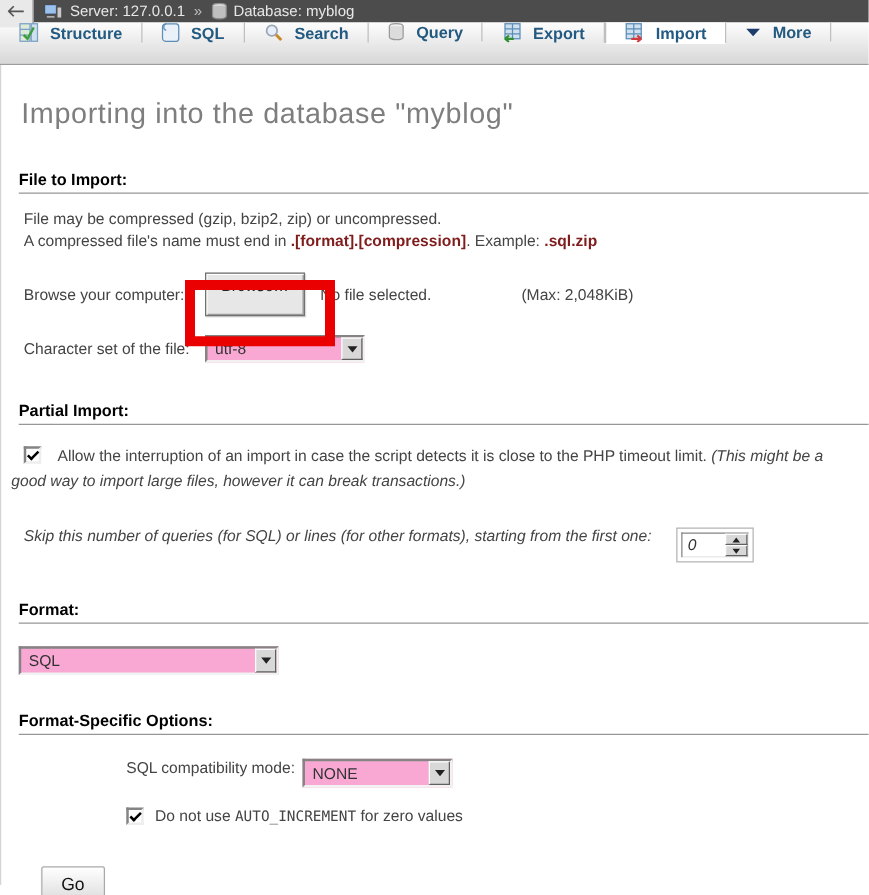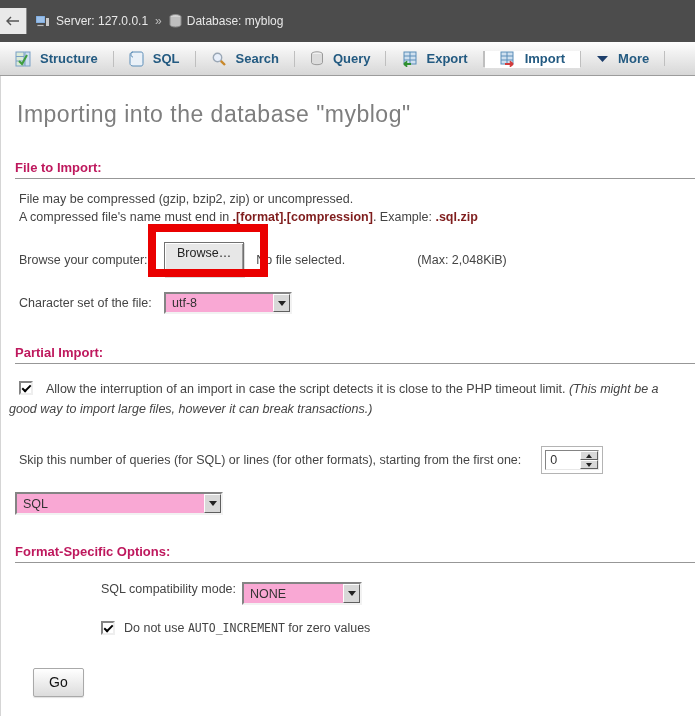--- a/index.html
+++ b/index.html
@@ -4,51 +4,51 @@
 <style>
   * { margin:0; padding:0; box-sizing:border-box; }
   html,body { width:695px; }
   body {
     font-family:"Liberation Sans", sans-serif;
     font-size:12.5px; color:#444; background:#fff;
     position:relative; width:695px; height:716px; overflow:hidden;
   }
 
   
-  .topbar { height:42px; background:#4c4c4c; display:flex; align-items:center; }
+  .topbar { height:18px; background:#4c4c4c; display:flex; align-items:center; }
   .backbox {
     width:27px; height:26px; background:#e9e9e9; border-right:1px solid #8a8a8a;
     display:flex; align-items:center; justify-content:center; color:#555; font-size:14px;
     cursor:pointer;
   }
   .crumb { display:flex; align-items:center; gap:5px; margin-left:8px; color:#e8e8e8; font-size:12px; }
   .crumb .sep { color:#bdbdbd; margin:0 2px; }
   .ic { display:inline-block; vertical-align:middle; line-height:0; }
 
   
   .tabbar {
-    height:34px; display:flex; align-items:center;
+    height:34px; display:flex; align-items:flex-start;
     background:linear-gradient(#fdfdfd,#d7d7d7);
     border-bottom:1px solid #9c9c9c;
   }
   .tab {
     display:flex; align-items:center; gap:9px; padding:0 15px;
     border-right:1px solid #bfbfbf; cursor:pointer;
     color:#235a81; font-weight:bold; font-size:13px; white-space:nowrap;
   }
   .tab.active { background:#fff; border-left:1px solid #bfbfbf; margin-bottom:-1px; border-bottom:1px solid #fff; }
   .tab-fill { flex:1; }
 
   
   .content { background:#fff; border-left:1px solid #d5d5d5; height:656px; position:relative; }
   h1.page-title { font-size:23px; font-weight:400; color:#7e7e7e; padding:25px 0 0 16px; letter-spacing:0.5px; }
 
   .sect-head {
     margin:0 0 0 14px; border-bottom:1px solid #979797; padding-bottom:3px;
-    font-weight:bold; font-size:13px; color:#be185d;
+    font-weight:bold; font-size:13px; color:#000000;
   }
   .mt-fti { margin-top:32px; }
   .mt-pi  { margin-top:31px; }
   .mt-fmt { margin-top:30px; }
   .mt-fso { margin-top:29px; }
 
   .para { margin:13px 0 0 18px; line-height:1.25; }
   .para.tight { margin-top:2px; }
   b.dk { color:#7f1d1d; }
 
@@ -93,21 +93,21 @@
   }
   .cb.checked::after {
     content:""; position:absolute; left:1px; top:2px; width:7px; height:3px;
     border-left:2px solid #000; border-bottom:2px solid #000; transform:rotate(-45deg);
   }
 
   .allow-para { margin:16px 10px 0 8px; line-height:1.55; }
   .allow-para .cb { margin:0 13px 0 10px; }
   .allow-note { font-style:italic; }
 
-  .skip-row { margin-top:27px; display:flex; align-items:center; }
+  .skip-row { margin-top:27px; display:flex; align-items:flex-start;font-style:italic; }
   .spin-frame { margin-left:20px; border:1px solid #b4b4b4; background:#fff; padding:3px; display:inline-flex; }
   .spin-inner {
     display:inline-flex; align-items:stretch; background:#fff; width:54px; height:20px;
     border:1px solid; border-color:#848484 #e8e8e8 #e8e8e8 #848484;
   }
   .spin-inner .val { flex:1; display:flex; align-items:center; padding-left:4px; color:#333; }
   .spin-btns { width:18px; display:flex; flex-direction:column; }
   .spin-btn {
     flex:1; background:#d8d8d8; display:flex; align-items:center; justify-content:center;
     border:1px solid; border-color:#fdfdfd #5f5f5f #5f5f5f #fdfdfd; cursor:pointer;
@@ -283,20 +283,21 @@
             </span>
           <span class="spin-btn">
               <span class="tri-dn-s"></span>
             </span>
         </span>
       </span>
     </span>
   </div>
 
   
+  <div class="sect-head mt-fmt">Format:</div>
   <div class="format-select-row">
     <div class="select98 w-format">
       <span class="val">SQL</span>
       <span class="arrowbtn">
           <span class="tri-dn"></span>
         </span>
     </div>
   </div>
 
   

